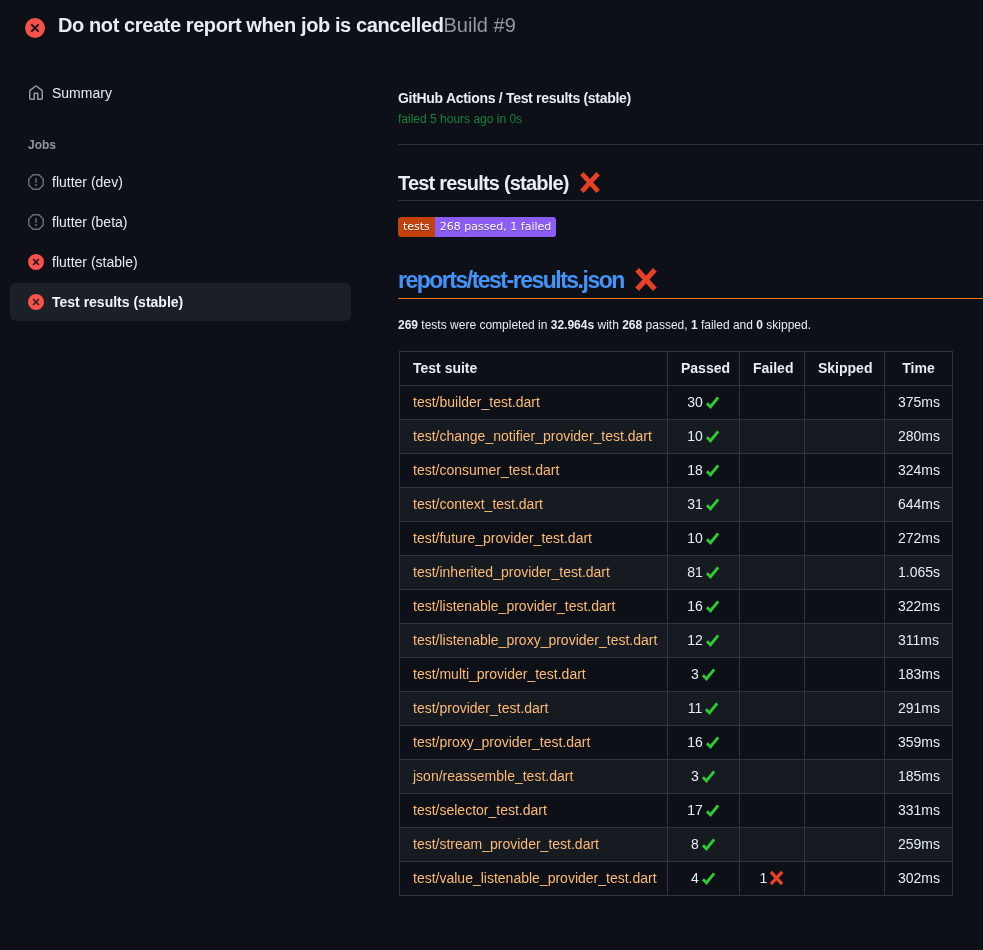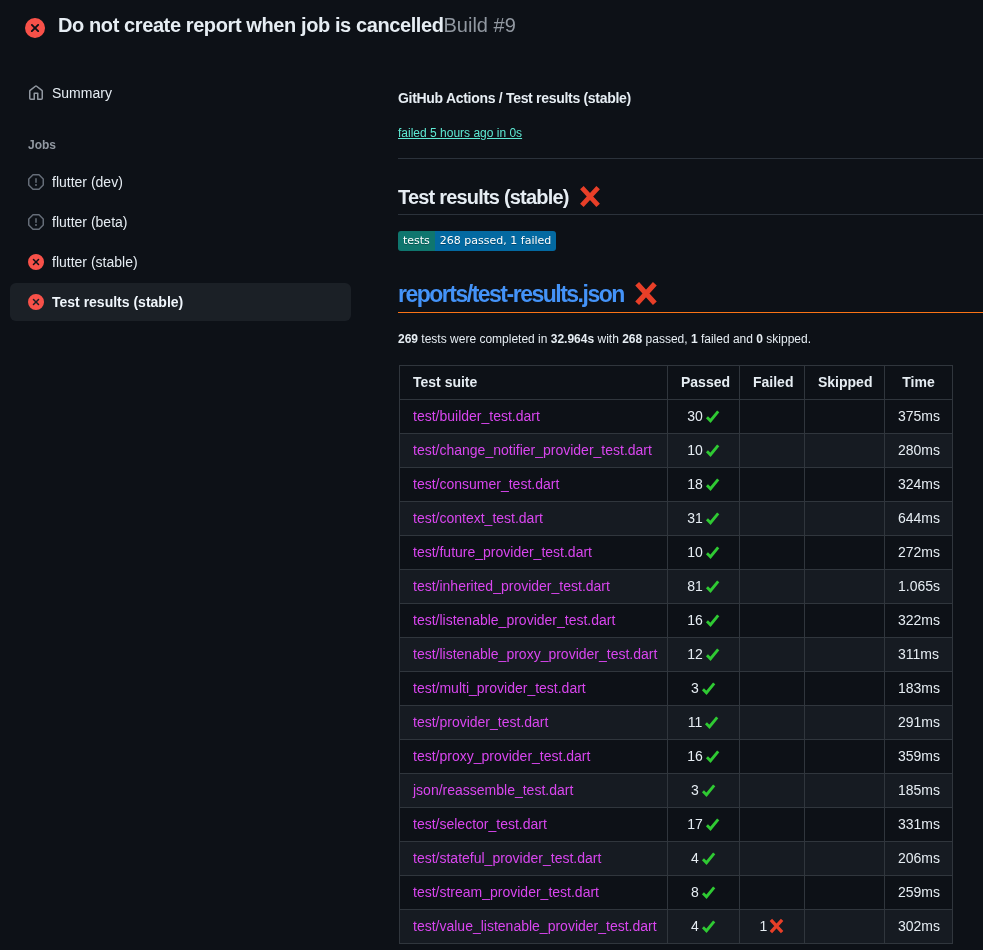--- a/index.html
+++ b/index.html
@@ -54,43 +54,43 @@
     height: 38px; margin-bottom: 2px; padding-left: 18px;
     border-radius: 6px; cursor: pointer;
   }
   .job-item .job-label { font-size: 14px; color: #e6edf3; }
   .job-item.selected { background: rgba(177,186,196,0.09); }
   .job-item.selected .job-label { font-weight: 700; color: #f0f6fc; }
   .job-item svg { flex: none; }
   
   .main { flex: 1; padding-top: 31px; }
   .breadcrumb { font-size: 14px; font-weight: 700; line-height: 21px; color: #e6edf3; letter-spacing: -0.3px; }
-  .run-meta { font-size: 12px; line-height: 18px; color: #5eead4; margin-top: 15px; text-decoration: underline; }
+  .run-meta { font-size: 12px; line-height: 18px; color: #15803d; margin-top: 1px; }
   .main-divider { border: none; border-top: 1px solid #2b323b; margin-top: 16px; }
   .check-title {
     margin-top: 26px;
     font-size: 20px; font-weight: 700; line-height: 25px;
     color: #e6edf3;
     letter-spacing: -0.8px;
     padding-bottom: 4px;
     border-bottom: 1px solid #2b323b;
   }
   .emoji-x { display: inline-block; line-height: 0; vertical-align: -4px; letter-spacing: 0; }
   .emoji-x svg { display: block; }
   .check-title .emoji-x { margin-left: 10px; }
   .badge-row { margin-top: 16px; }
   .badge {
     display: inline-flex; height: 20px;
     font-family: "DejaVu Sans", sans-serif;
     font-size: 11px; line-height: 20px; color: #fff;
     border-radius: 3px; overflow: hidden;
     text-shadow: 0 1px 0 rgba(1,1,1,0.3);
   }
-  .badge-label { background: #0f766e; padding: 0 5px; }
-  .badge-value { background: #0369a1; padding: 0 5px; }
+  .badge-label { background: #c2410c; padding: 0 5px; }
+  .badge-value { background: #8b5cf6; padding: 0 5px; }
   .report-title {
     margin-top: 28px;
     font-size: 23px; font-weight: 700; line-height: 30px;
     letter-spacing: -1.5px;
     padding-bottom: 3px;
     border-bottom: 1px solid #f97316;
   }
   .report-title a { color: #4493f8; text-decoration: none; }
   .report-title .emoji-x { margin-left: 10px; }
   .summary-line { margin-top: 16px; font-size: 12px; line-height: 21px; color: #e6edf3; }
@@ -105,21 +105,21 @@
     margin-left: 1px;
   }
   .results th, .results td {
     border: 1px solid #30363d;
     padding: 6px 13px;
     line-height: 21px;
   }
   .results th { font-weight: 700; color: #e6edf3; text-align: left; }
   .results th.c, .results td.c { text-align: center; }
   .results tbody tr:nth-child(even) { background: #161b22; }
-  .results a { color: #d946ef; text-decoration: none; text-align: right; }
+  .results a { color: #fdba74; text-decoration: none; text-align: right; }
   .results td .emoji { display: inline-block; line-height: 0; vertical-align: -3px; margin-left: 2px; }
   .results td .emoji svg { display: block; }
 </style>
 </head>
 <body>
 
 <header class="run-header">
   <span id="run-status-icon">
       <svg width="20" height="20" viewBox="0 0 16 16" fill="#f85149">
         <path d="M2.343 13.657A8 8 0 1 1 13.658 2.343 8 8 0 0 1 2.343 13.657ZM6.03 4.97a.751.751 0 0 0-1.042.018.751.751 0 0 0-.018 1.042L6.94 8 4.97 9.97a.749.749 0 0 0 .326 1.275.749.749 0 0 0 .734-.215L8 9.06l1.97 1.97a.749.749 0 0 0 1.275-.326.749.749 0 0 0-.215-.734L9.06 8l1.97-1.97a.749.749 0 0 0-.326-1.275.749.749 0 0 0-.734.215L8 6.94Z"></path>
@@ -311,29 +311,20 @@
           <tr>
             <td><a href="#">test/selector_test.dart</a></td>
             <td class="c"><span>17</span><span class="emoji"><svg width="15" height="15" viewBox="0 0 20 20">
                   <path fill="none" stroke="#2fca33" stroke-width="3.8" d="M2.6 11 7.3 15.7 17.6 3.2"></path>
                 </svg></span></td>
             <td class="c"></td>
             <td class="c"></td>
             <td class="c">331ms</td>
           </tr>
           <tr>
-            <td><a href="#">test/stateful_provider_test.dart</a></td>
-            <td class="c"><span>4</span><span class="emoji"><svg width="15" height="15" viewBox="0 0 20 20">
-                  <path fill="none" stroke="#2fca33" stroke-width="3.8" d="M2.6 11 7.3 15.7 17.6 3.2"></path>
-                </svg></span></td>
-            <td class="c"></td>
-            <td class="c"></td>
-            <td class="c">206ms</td>
-          </tr>
-          <tr>
             <td><a href="#">test/stream_provider_test.dart</a></td>
             <td class="c"><span>8</span><span class="emoji"><svg width="15" height="15" viewBox="0 0 20 20">
                   <path fill="none" stroke="#2fca33" stroke-width="3.8" d="M2.6 11 7.3 15.7 17.6 3.2"></path>
                 </svg></span></td>
             <td class="c"></td>
             <td class="c"></td>
             <td class="c">259ms</td>
           </tr>
           <tr>
             <td><a href="#">test/value_listenable_provider_test.dart</a></td>

